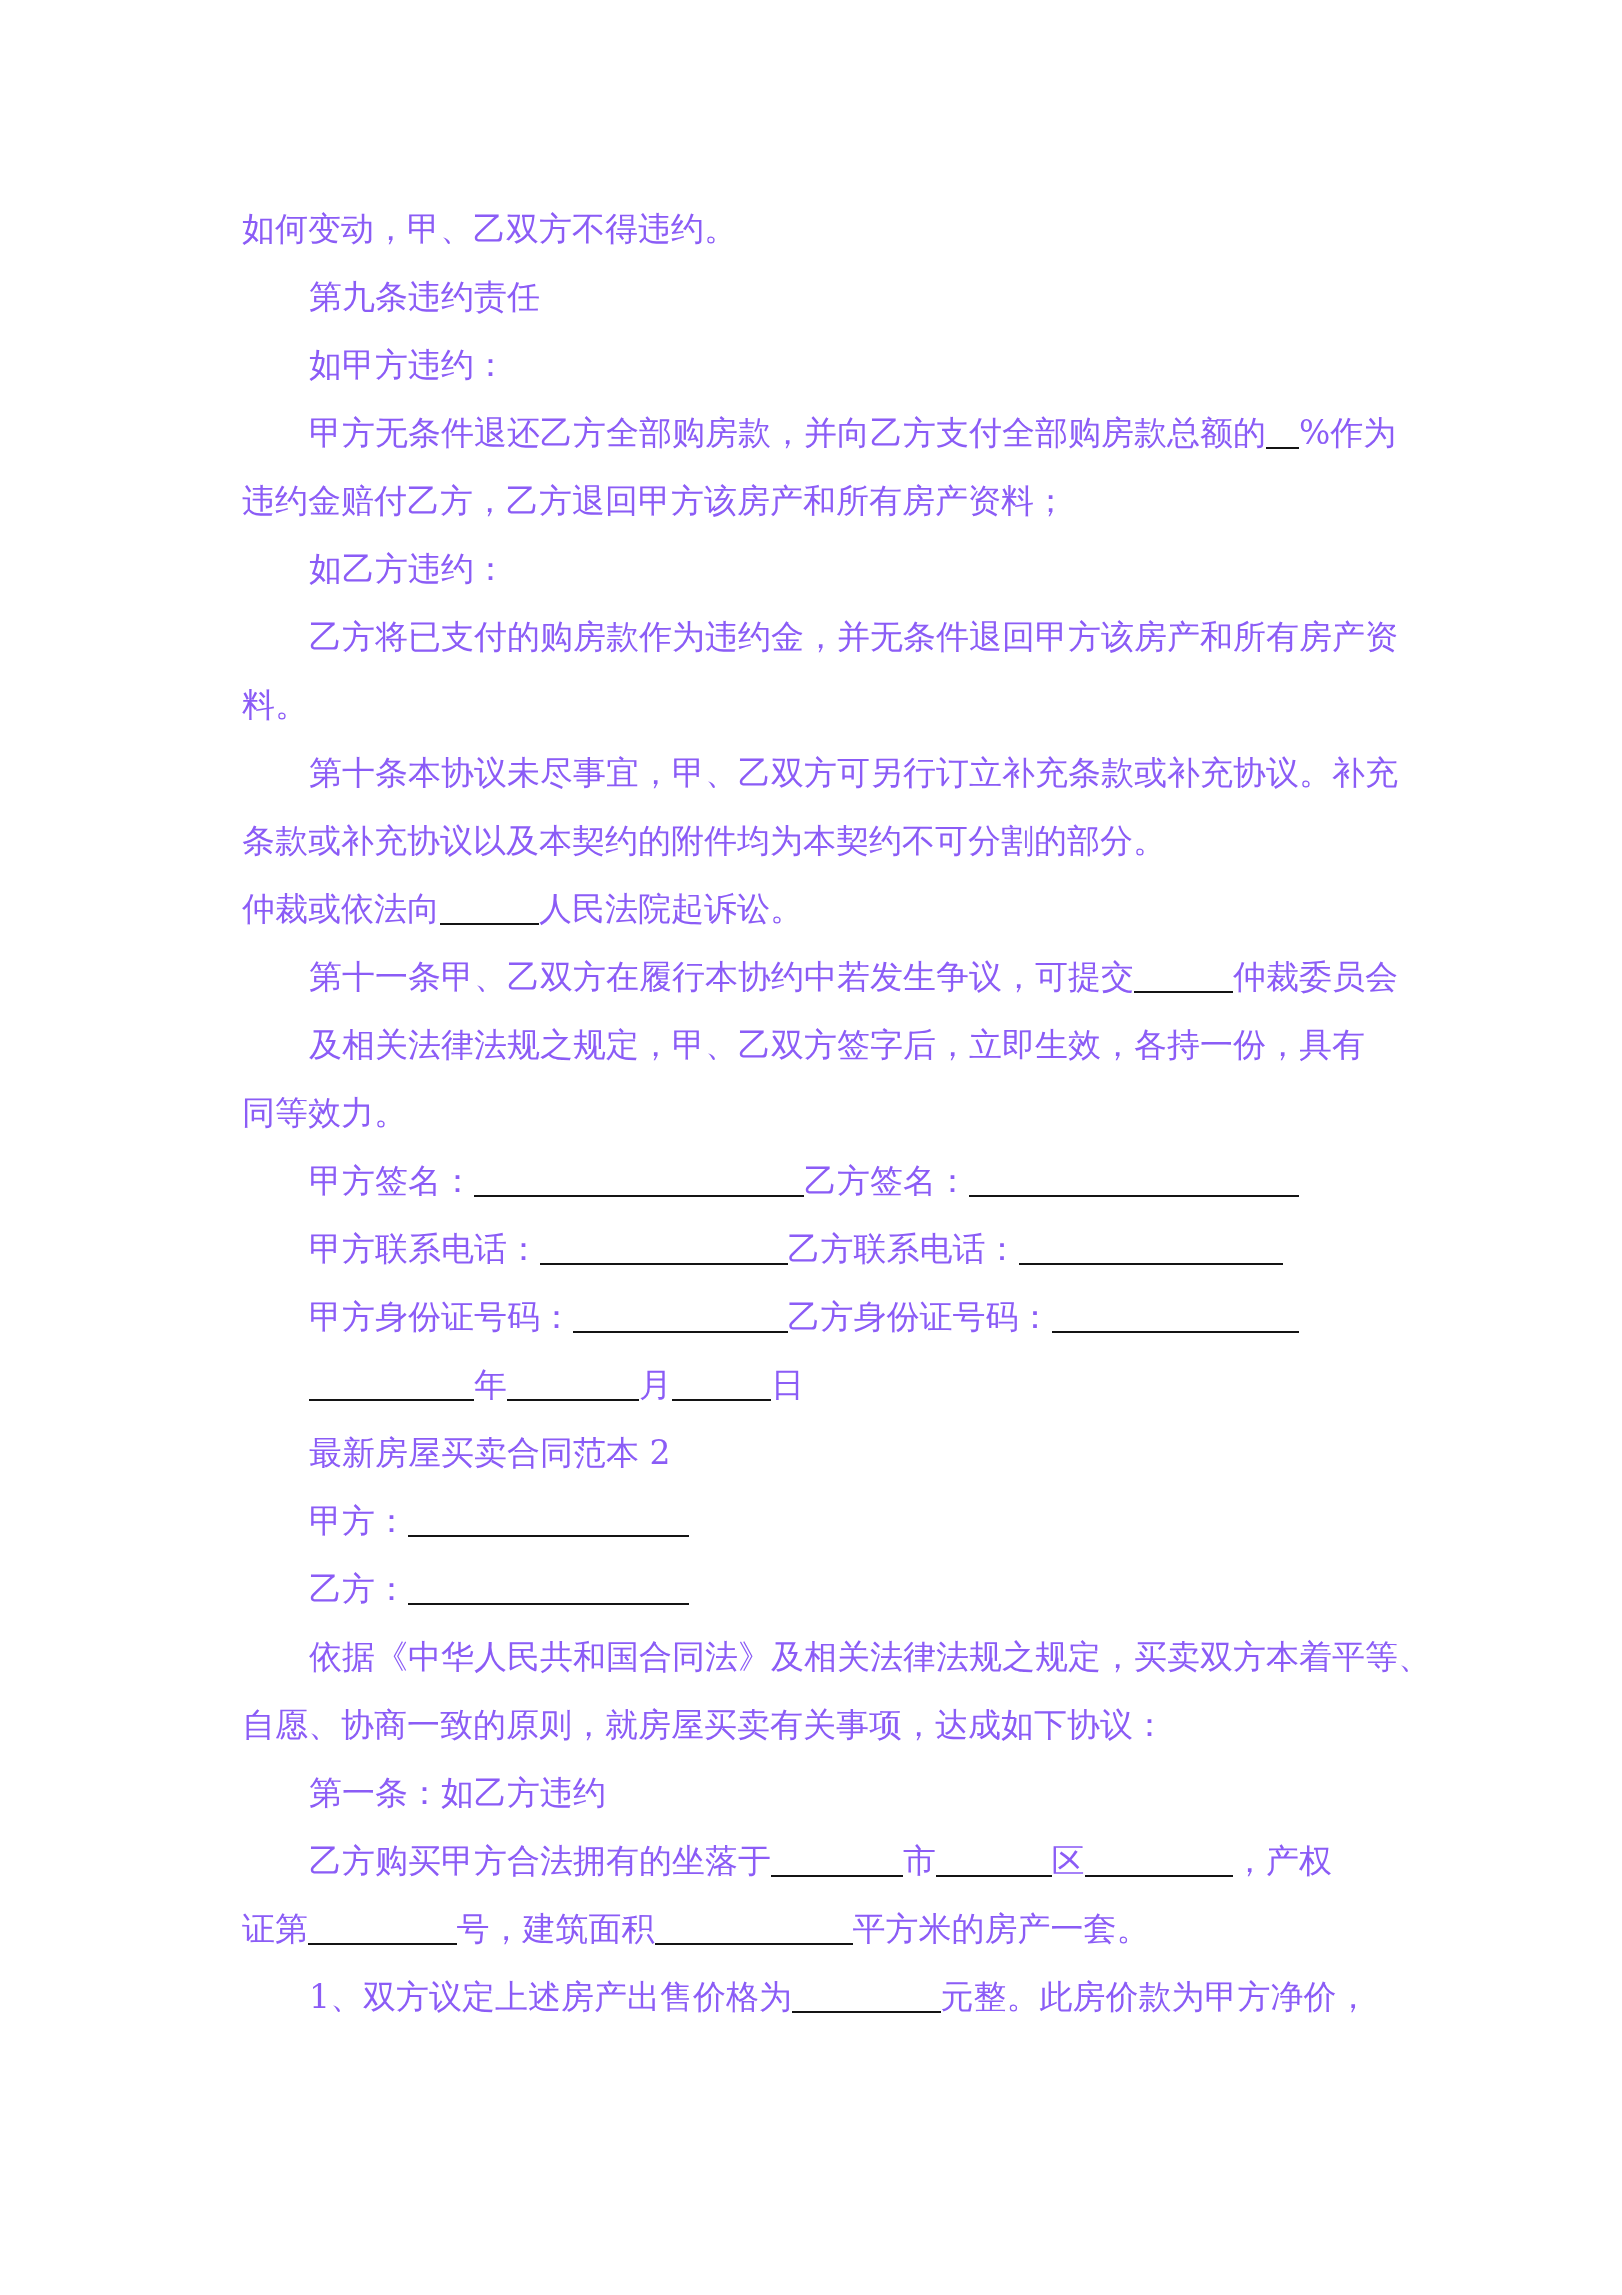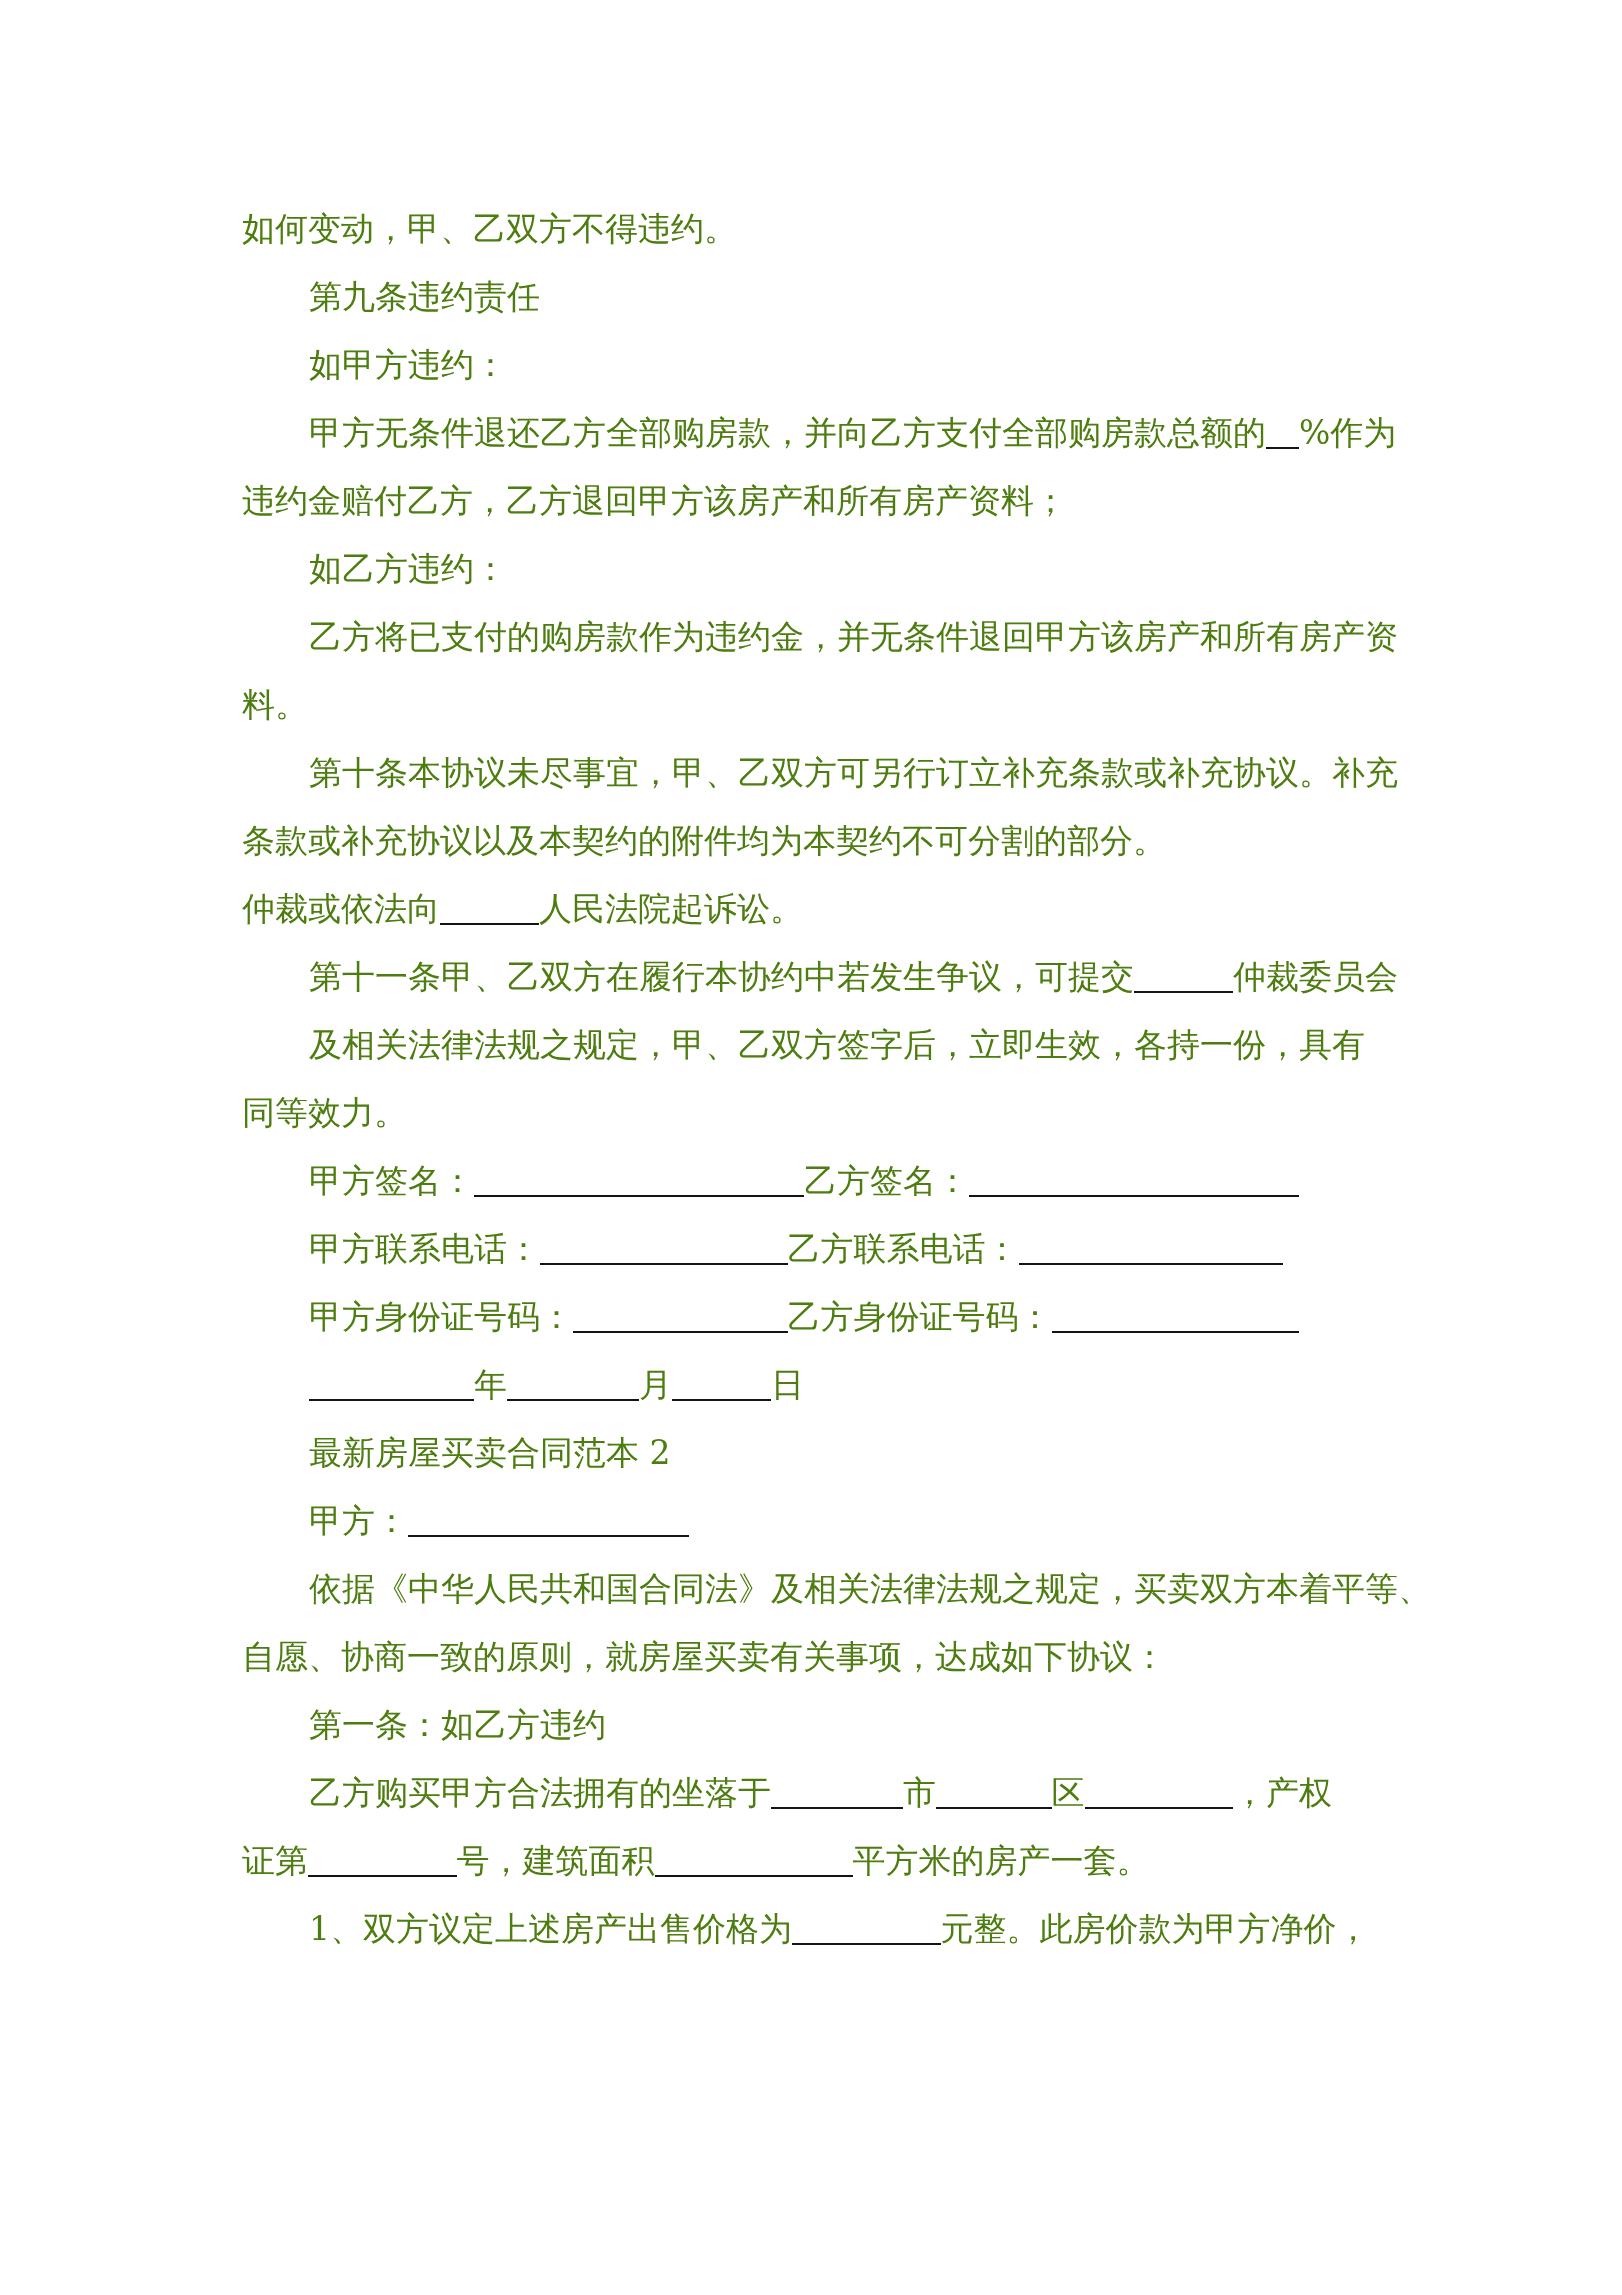--- a/index.html
+++ b/index.html
@@ -9,21 +9,21 @@
     height: 2295px;
     background: #ffffff;
     overflow: hidden;
     font-family: "DejaVu Serif", "Liberation Serif", serif;
   }
   .content {
     position: absolute;
     left: 242px;
     top: 195px;
     width: 1152px;
-    color: #4d7c0f;
+    color: #8b5cf6;
     font-size: 33px;
   }
   .doc-line {
     height: 68px;
     line-height: 68px;
     white-space: nowrap;
   }
   .doc-line.indent { padding-left: 67px; }
   .blank {
     display: inline-block;
@@ -50,20 +50,21 @@
       <div class="doc-line">仲裁或依法向<span class="blank" style="width: 3em;"></span>人民法院起诉讼。</div>
       <div class="doc-line indent">第十一条甲、乙双方在履行本协约中若发生争议，可提交<span class="blank" style="width: 3em;"></span>仲裁委员会</div>
       <div class="doc-line indent">及相关法律法规之规定，甲、乙双方签字后，立即生效，各持一份，具有</div>
       <div class="doc-line">同等效力。</div>
       <div class="doc-line indent">甲方签名：<span class="blank" style="width: 10em;"></span>乙方签名：<span class="blank" style="width: 10em;"></span></div>
       <div class="doc-line indent">甲方联系电话：<span class="blank" style="width: 7.5em;"></span>乙方联系电话：<span class="blank" style="width: 8em;"></span></div>
       <div class="doc-line indent">甲方身份证号码：<span class="blank" style="width: 6.5em;"></span>乙方身份证号码：<span class="blank" style="width: 7.5em;"></span></div>
       <div class="doc-line indent"><span class="blank" style="width: 5em;"></span>年<span class="blank" style="width: 4em;"></span>月<span class="blank" style="width: 3em;"></span>日</div>
       <div class="doc-line indent">最新房屋买卖合同范本 2</div>
       <div class="doc-line indent">甲方：<span class="blank" style="width: 8.5em;"></span></div>
+      <div class="doc-line indent">乙方：<span class="blank" style="width: 8.5em;"></span></div>
       <div class="doc-line indent">依据《中华人民共和国合同法》及相关法律法规之规定，买卖双方本着平等、</div>
       <div class="doc-line">自愿、协商一致的原则，就房屋买卖有关事项，达成如下协议：</div>
       <div class="doc-line indent">第一条：如乙方违约</div>
       <div class="doc-line indent">乙方购买甲方合法拥有的坐落于<span class="blank" style="width: 4em;"></span>市<span class="blank" style="width: 3.5em;"></span>区<span class="blank" style="width: 4.5em;"></span>，产权</div>
       <div class="doc-line">证第<span class="blank" style="width: 4.5em;"></span>号，建筑面积<span class="blank" style="width: 6em;"></span>平方米的房产一套。</div>
       <div class="doc-line indent">1、双方议定上述房产出售价格为<span class="blank" style="width: 4.5em;"></span>元整。此房价款为甲方净价，</div>
     </div>
 </div>
 
 

